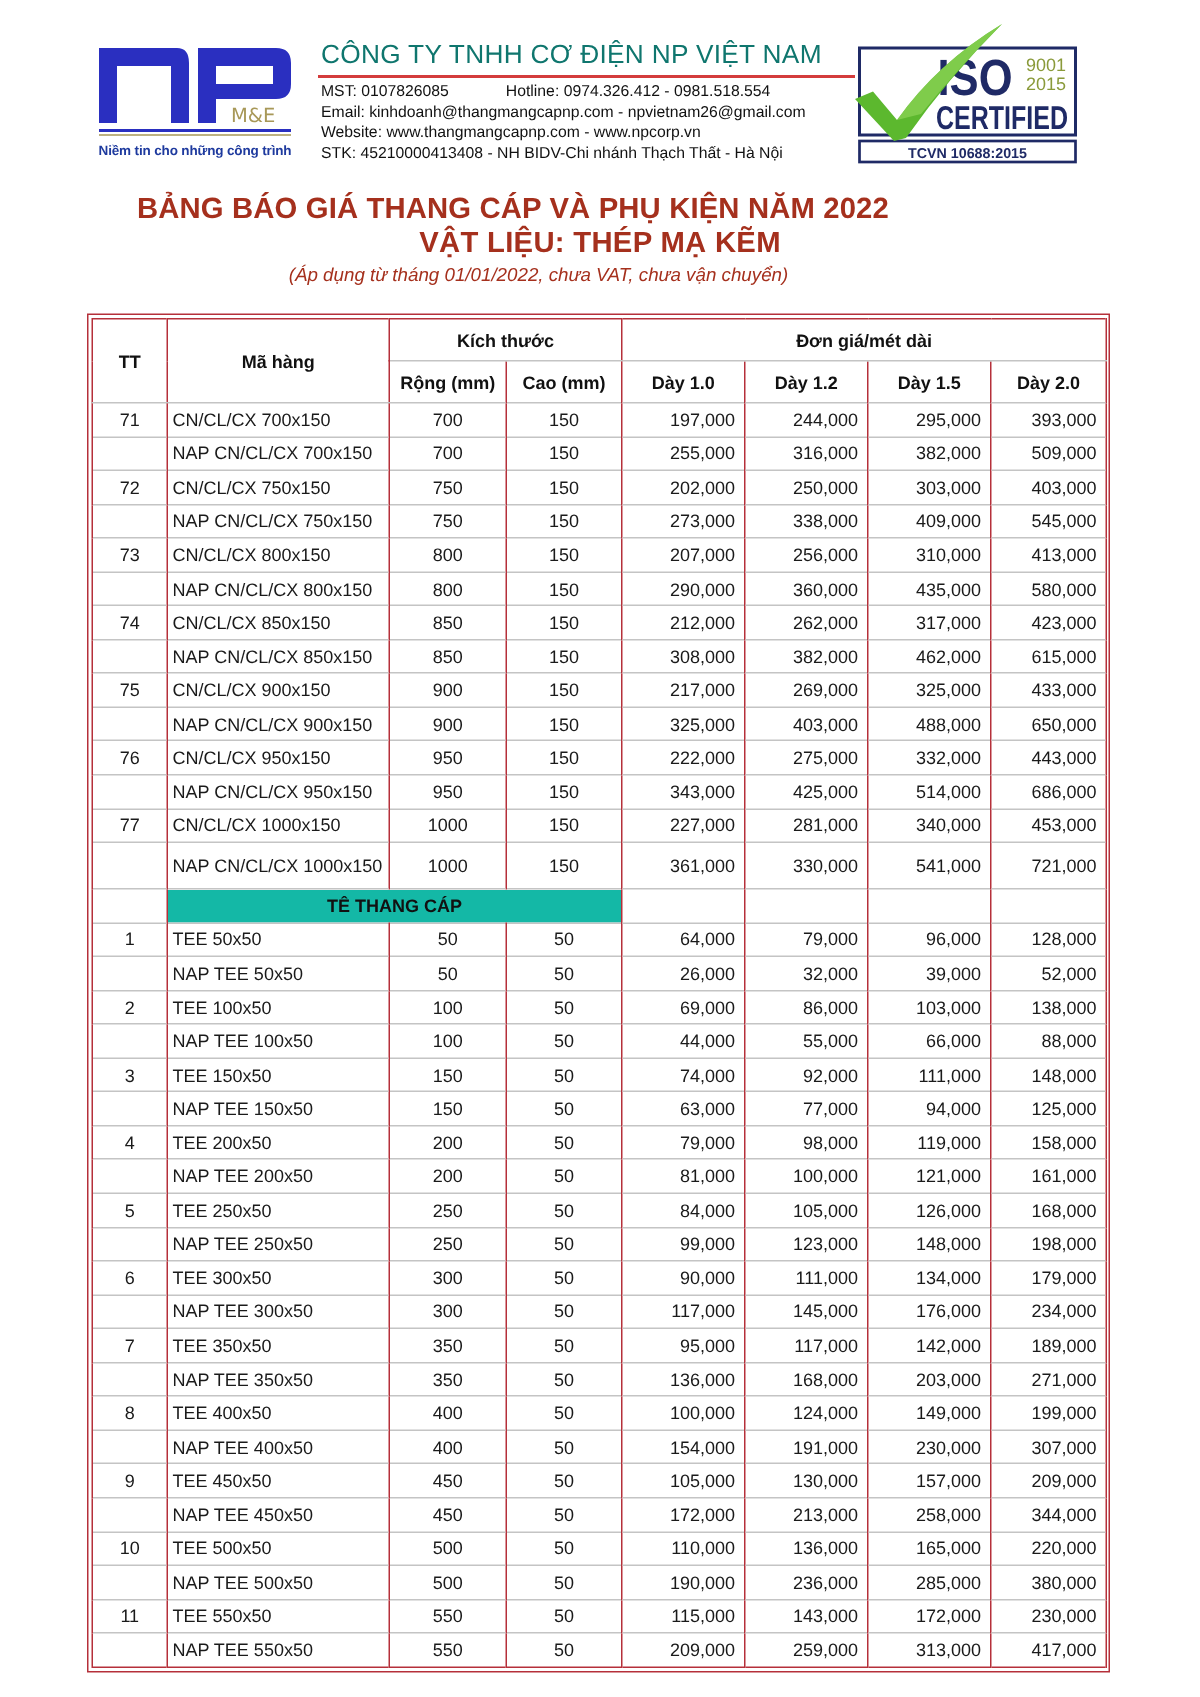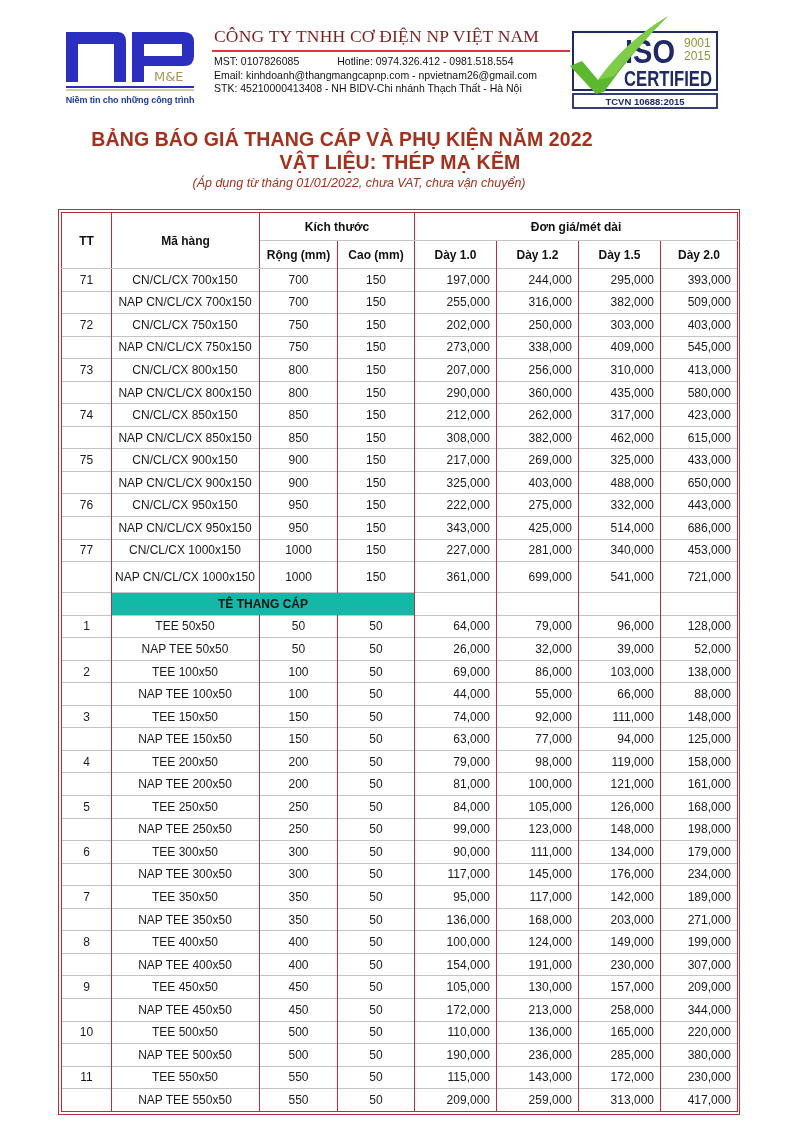--- a/index.html
+++ b/index.html
@@ -6,21 +6,21 @@
   html, body { width: 800px; height: 1131px; background: #ffffff; overflow: hidden; }
   body { position: relative; font-family: "Liberation Sans", sans-serif; color: #1a1a1a; }
 
   
   .logo { position: absolute; left: 62px; top: 28px; width: 136px; height: 80px; }
   .logo svg { display: block; }
   .logo-slogan { position: absolute; left: 0; top: 67px; width: 136px; text-align: center;
     font-size: 9px; font-weight: bold; color: #1e3a9e; white-space: nowrap; letter-spacing: -0.1px; }
 
   .company { position: absolute; left: 212px; top: 26px; width: 360px; }
-  .company-name { font-family: Liberation Serif, serif; font-size: 17.5px; color: #7f1d1d; letter-spacing: 0.2px;
+  .company-name { font-family: Liberation Sans, sans-serif; font-size: 17.5px; color: #0f766e; letter-spacing: 0.2px;
     padding-left: 2px; white-space: nowrap; }
   .company-rule { height: 2px; background: #d43c3c; margin-top: 3px; width: 358px; }
   .info { font-size: 10.5px; line-height: 13.5px; color: #111; margin-top: 3px; padding-left: 2px; white-space: nowrap; }
   .info b { font-weight: normal; }
   .info .gap { display: inline-block; width: 38px; }
 
   .iso { position: absolute; left: 570px; top: 14px; width: 150px; height: 96px; }
 
   
   .title1 { position: absolute; left: 0; width: 684px; top: 128px; text-align: center;
@@ -34,21 +34,21 @@
   .table-wrap { position: absolute; left: 58px; top: 209px; width: 682px;
     border: 1px solid #b5303a; padding: 2px; }
   table { border-collapse: collapse; width: 676px; table-layout: fixed; border: 1px solid #b5303a; }
   th, td { font-size: 12px; height: 22.55px; padding: 0 4px; white-space: nowrap; overflow: hidden; }
   th { font-weight: bold; text-align: center; color: #111; }
   thead th { height: 28px; }
   td { color: #1a1a1a; border-top: 1.5px solid #c4c4c4; }
   th, td { border-left: 1px solid #b5303a; border-right: 1px solid #b5303a; }
   thead tr:first-child th { border-bottom: 1px solid #c4c4c4; }
   .c-tt { text-align: center; }
-  .c-name { text-align: center; padding-left: 3px; }
+  .c-name { text-align: left; padding-left: 3px; }
   .c-dim { text-align: center; }
   .c-price { text-align: right; padding-right: 6px; }
   td.wrap { white-space: normal; line-height: 13px; height: 30px; }
   tr.tall td { height: 31px; }
   .section-cell { background: #14b8a6; font-weight: bold; text-align: center; color: #111; }
   .tt-head { font-size: 12px; }
 </style>
 </head>
 <body>
 
@@ -67,20 +67,23 @@
 
 <div class="company">
   <div class="company-name">CÔNG TY TNHH CƠ ĐIỆN NP VIỆT NAM</div>
   <div class="company-rule"></div>
   <div class="info">
     <div>
       <b>MST</b><span>: 0107826085</span><span class="gap"></span><b>Hotline:</b><span> 0974.326.412 - 0981.518.554</span>
     </div>
     <div>
       <b>Email:</b><span> kinhdoanh@thangmangcapnp.com - npvietnam26@gmail.com</span>
+    </div>
+    <div>
+      <b>Website</b><span>: www.thangmangcapnp.com - www.npcorp.vn</span>
     </div>
     <div>
       <b>STK: 45210000413408 - NH BIDV-Chi nhánh Thạch Thất - Hà Nội</b>
     </div>
   </div>
 </div>
 
 <div class="iso">
   <svg width="150" height="96" viewBox="0 0 150 96">
     <rect x="3" y="18" width="144" height="58" fill="#fff" stroke="#1f2a66" stroke-width="2"></rect>
@@ -258,21 +261,21 @@
           <td class="c-price">281,000</td>
           <td class="c-price">340,000</td>
           <td class="c-price">453,000</td>
         </tr>
         <tr class="tall">
           <td class="c-tt"></td>
           <td class="c-name wrap">NAP CN/CL/CX 1000x150</td>
           <td class="c-dim">1000</td>
           <td class="c-dim">150</td>
           <td class="c-price">361,000</td>
-          <td class="c-price">699,000</td>
+          <td class="c-price">330,000</td>
           <td class="c-price">541,000</td>
           <td class="c-price">721,000</td>
         </tr>
         <tr>
           <td></td>
           <td colspan="3" class="section-cell">TÊ THANG CÁP</td>
           <td></td>
           <td></td>
           <td></td>
           <td></td>

